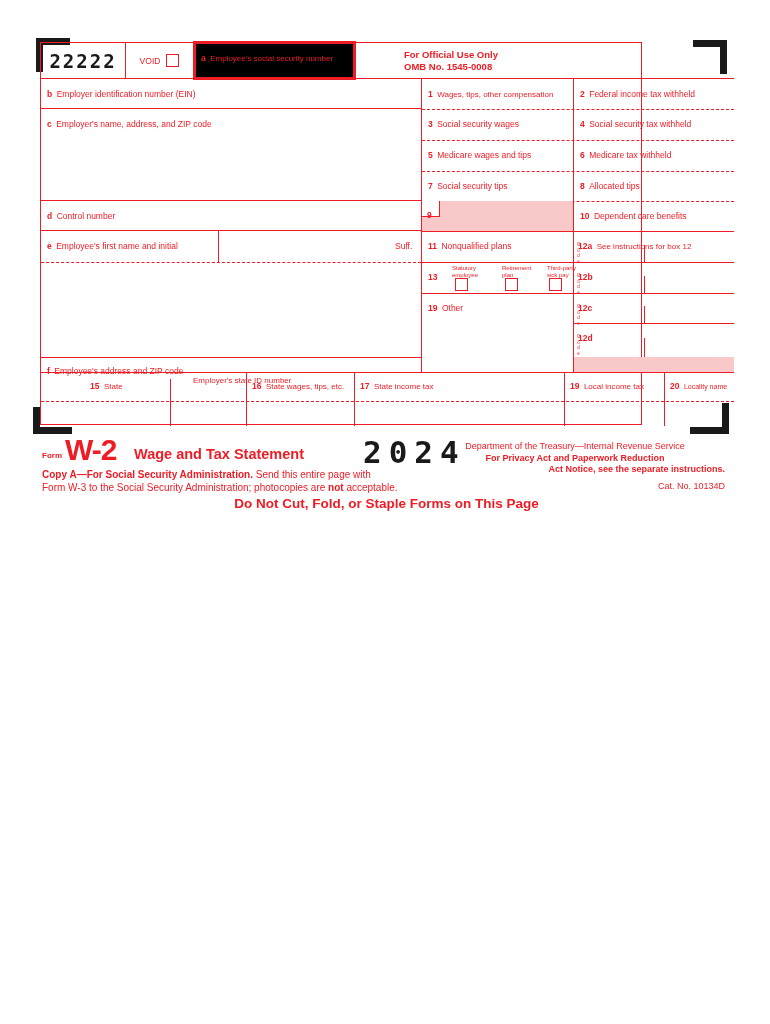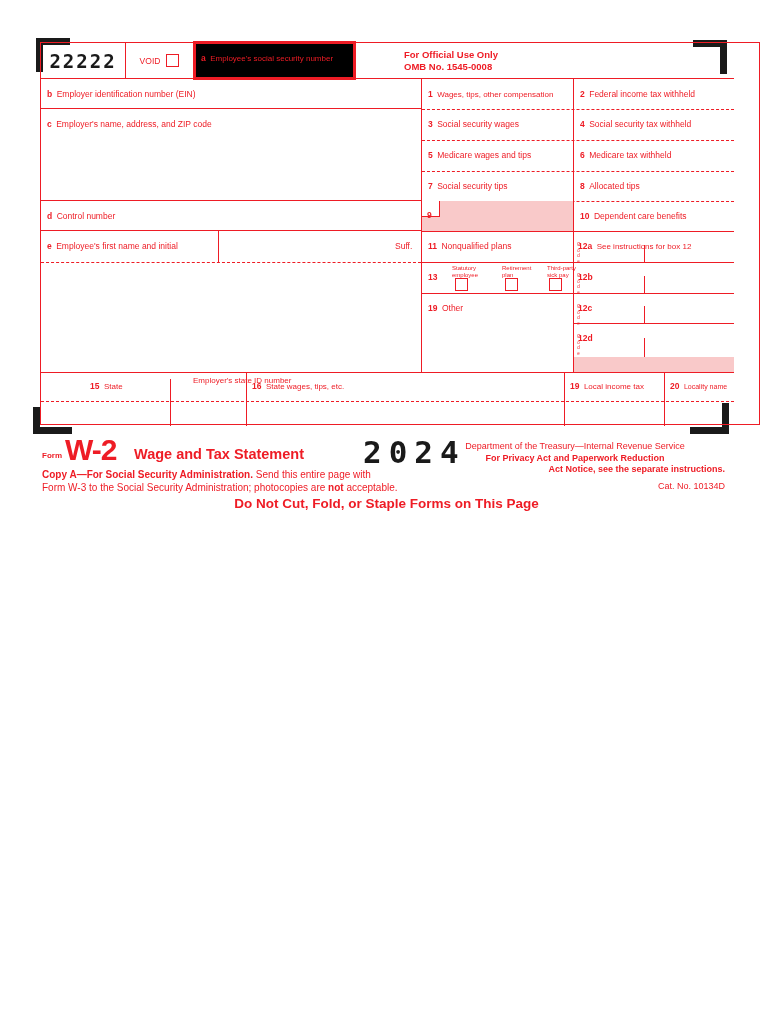--- a/index.html
+++ b/index.html
@@ -28,21 +28,21 @@
 
   <div class="corner" style="left:36px;top:38px;width:34px;height:7px;"></div>
   <div class="corner" style="left:36px;top:38px;width:7px;height:34px;"></div>
   <div class="corner" style="left:693px;top:40px;width:34px;height:7px;"></div>
   <div class="corner" style="left:720px;top:40px;width:7px;height:34px;"></div>
   <div class="corner" style="left:33px;top:407px;width:7px;height:27px;"></div>
   <div class="corner" style="left:33px;top:427px;width:39px;height:7px;"></div>
   <div class="corner" style="left:722px;top:403px;width:7px;height:31px;"></div>
   <div class="corner" style="left:690px;top:427px;width:39px;height:7px;"></div>
 
-  <div class="abs" style="left:40px;top:42px;width:720px;height:383px;border:1.5px solid #ee1c25;">
+  <div class="abs" style="left:40px;top:42px;width:602px;height:383px;border:1.5px solid #ee1c25;">
 
     <div class="cell" style="left:0;top:0;width:85px;height:36px;border-right:1px solid #ee1c25;border-bottom:1px solid #ee1c25;display:flex;align-items:center;justify-content:center;">
       <span class="digital" style="font-size:19px;letter-spacing:2px;">22222</span>
     </div>
     <div class="cell" style="left:85px;top:0;width:67px;height:36px;border-bottom:1px solid #ee1c25;display:flex;align-items:center;justify-content:center;gap:6px;">
       <span class="lbl">VOID</span>
       <span class="ckbx"></span>
     </div>
     <div class="cell" style="left:152px;top:-2px;width:163px;height:39px;border:3px solid #ee1c25;background:#000000;z-index:3;padding:3px 0 0 5px;">
       <span class="ltr">a</span>
@@ -69,20 +69,24 @@
     <div class="cell" style="left:0;top:188px;width:178px;height:31px;border-right:1px solid #ee1c25;padding:4px 0 0 6px;">
       <span class="ltr">e</span>
       <span class="lbl">Employee's first name and initial</span>
     </div>
     <div class="cell" style="left:350px;top:188px;width:30px;height:31px;padding:4px 0 0 4px;">
       <span class="lbl">Suff.</span>
     </div>
     <div class="hdash" style="left:0;top:219px;width:380px;"></div>
     <div class="cell" style="left:0;top:219px;width:380px;height:95px;"></div>
 
+    <div class="cell" style="left:0;top:314px;width:380px;height:15px;border-top:1px solid #ee1c25;padding:2px 0 0 6px;">
+      <span class="ltr">f</span>
+      <span class="lbl">Employee's address and ZIP code</span>
+    </div>
 
     <div class="vline" style="left:380px;top:36px;height:293px;"></div>
     <div class="vline" style="left:532px;top:36px;height:293px;"></div>
 
     <div class="cell" style="left:381px;top:36px;width:151px;height:30px;padding:4px 0 0 6px;">
       <span class="num">1</span>
       <span class="lbl" style="font-size:8px;">Wages, tips, other compensation</span>
     </div>
     <div class="cell" style="left:533px;top:36px;width:160px;height:30px;padding:4px 0 0 6px;">
       <span class="num">2</span>
@@ -181,20 +185,24 @@
     <div class="cell" style="left:0;top:329px;width:205px;height:54px;padding:3px 0 0 5px;margin-left:44px;">
       <span class="num">15</span>
       <span class="lbl" style="font-size:8px;">State</span>
       <span class="lbl abs" style="left:108px;top:4px;font-size:8px;">Employer's state ID number</span>
       <div class="vline" style="left:85px;top:7px;height:47px;"></div>
     </div>
     <div class="cell" style="left:205px;top:329px;width:108px;height:54px;border-left:1px solid #ee1c25;padding:3px 0 0 5px;">
       <span class="num">16</span>
       <span class="lbl" style="font-size:8px;">State wages, tips, etc.</span>
     </div>
+    <div class="cell" style="left:313px;top:329px;width:97px;height:54px;border-left:1px solid #ee1c25;padding:3px 0 0 5px;">
+      <span class="num">17</span>
+      <span class="lbl" style="font-size:8px;">State income tax</span>
+    </div>
     <div class="cell" style="left:523px;top:329px;width:100px;height:54px;border-left:1px solid #ee1c25;padding:3px 0 0 5px;">
       <span class="num">19</span>
       <span class="lbl" style="font-size:8px;">Local income tax</span>
     </div>
     <div class="cell" style="left:623px;top:329px;width:70px;height:54px;border-left:1px solid #ee1c25;padding:3px 0 0 5px;">
       <span class="num">20</span>
       <span class="lbl" style="font-size:7px;">Locality name</span>
     </div>
     <div class="hdash" style="left:0;top:358px;width:693px;"></div>
   </div>

